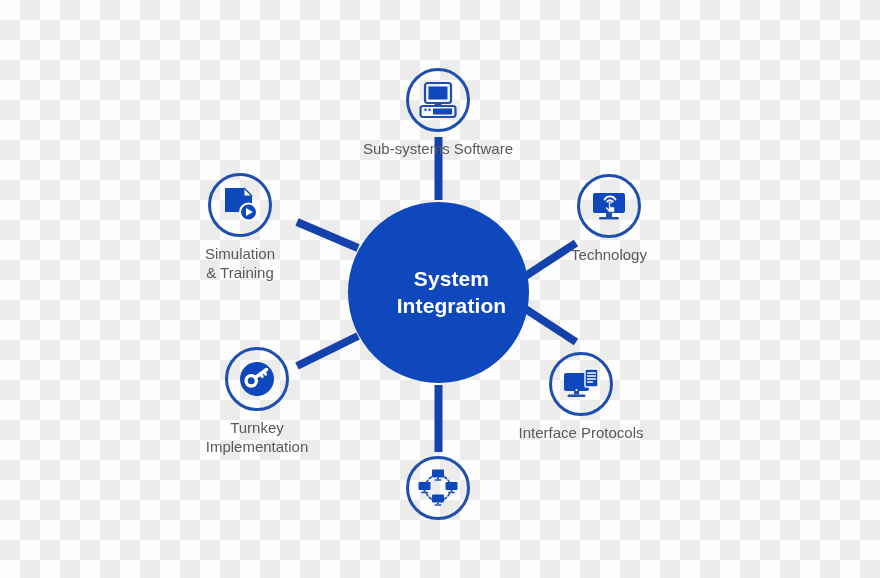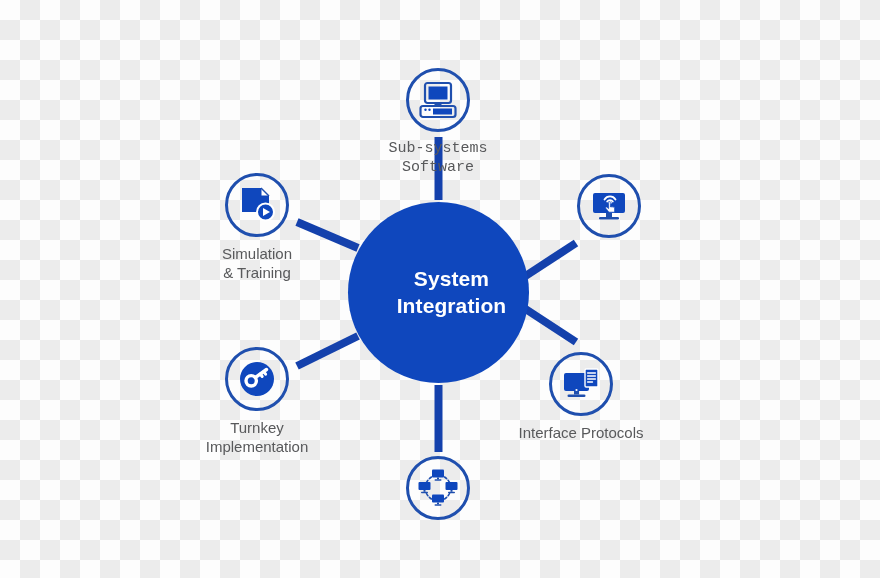--- a/index.html
+++ b/index.html
@@ -79,26 +79,26 @@
   .node-label {
     margin-top: 7px;
     text-align: center;
     color: #58595b;
     font-size: 15px;
     line-height: 1.28;
     white-space: pre-line;
   }
 
   
-  #node-subsystems  { left: 358px; top: 68px; font-family: Liberation Mono, monospace; }
+  #node-subsystems  { left: 358px; top: 68px; }
   #node-technology  { left: 529px; top: 174px; }
   #node-interface   { left: 501px; top: 352px; }
   #node-network     { left: 358px; top: 456px; }
   #node-turnkey     { left: 177px; top: 347px; }
-  #node-simulation  { left: 177px; top: 173px; }
+  #node-simulation  { left: 160px; top: 173px; }
 
   .node-icon-svg { display: block; }
 </style>
 </head>
 <body>
 
 <div id="diagram-root">
 
   <svg class="spoke-layer" viewBox="0 0 880 578" width="880" height="578" xmlns="http://www.w3.org/2000/svg">
     <g stroke="#1441ac" stroke-width="8" stroke-linecap="butt">
@@ -147,20 +147,21 @@
           <path d="M18.2 13.6 A3.4 3.4 0 0 1 23.8 13.6"></path>
         </g>
         <circle cx="21" cy="14.6" r="1.7" fill="#ffffff"></circle>
 
         <path d="M19.6 14.5 L19.6 20.6 L18.0 19.2 C17.2 18.6 16.2 19.5 16.9 20.4
                  L19.9 24.2 L25.6 24.2 L25.6 19.6 C25.6 18.6 24.3 18.5 24.2 19.4
                  C24.2 18.4 22.9 18.3 22.8 19.2 C22.8 18.2 21.5 18.2 21.4 19.1
                  L21.4 14.5 C21.4 13.4 19.6 13.4 19.6 14.5 Z" fill="#ffffff" stroke="#0f47bd" stroke-width="0.7"></path>
       </svg>
     </div>
+    <div class="node-label">Technology</div>
   </div>
 
   <div class="node" id="node-interface">
     <div class="node-circle">
       <svg class="node-icon-svg" width="40" height="36" viewBox="0 0 40 36" xmlns="http://www.w3.org/2000/svg">
 
         <rect x="3" y="7" width="25" height="18" rx="2" fill="#0f47bd"></rect>
         <rect x="13" y="25" width="5" height="3.5" fill="#1f4fae"></rect>
         <rect x="6.5" y="28.5" width="18" height="2.6" rx="1.3" fill="#1f4fae"></rect>
         <circle cx="15.5" cy="24" r="1.1" fill="#ffffff"></circle>

